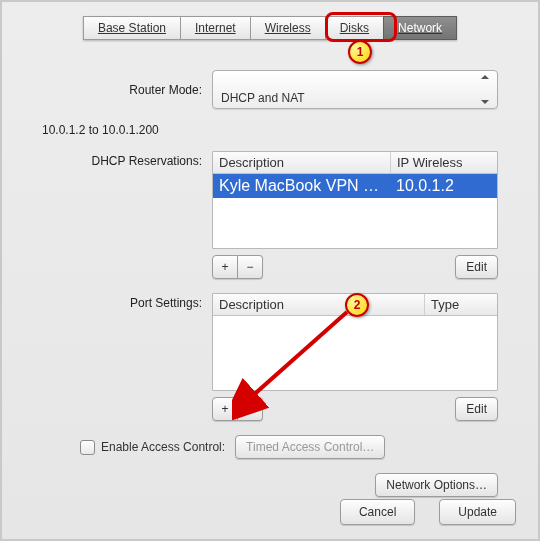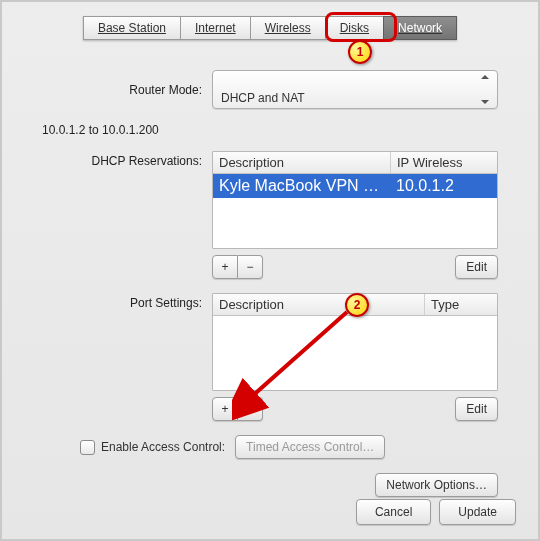--- a/index.html
+++ b/index.html
@@ -34,21 +34,21 @@
 .pm{display:flex}
 .btn{border:1px solid #9c9c9c;background:linear-gradient(#fefefe,#e4e4e4);border-radius:4px;padding:2px 10px;font-size:12px;box-shadow:0 1px 1px rgba(0,0,0,.15);cursor:default;min-height:18px;display:inline-flex;align-items:center;justify-content:center}
 .pm .btn{border-radius:0;padding:2px 8px;min-width:8px}
 .pm .btn:first-child{border-top-left-radius:4px;border-bottom-left-radius:4px}
 .pm .btn:last-child{border-top-right-radius:4px;border-bottom-right-radius:4px;border-left:none}
 .section{display:flex;align-items:flex-start;margin-bottom:14px}
 .tablewrap{flex:1}
 .checkbox-row{display:flex;align-items:center;margin:6px 0 14px 38px}
 .checkbox{width:13px;height:13px;border:1px solid #8b8b8b;border-radius:3px;background:linear-gradient(#fff,#e9e9e9);margin-right:6px}
 .center-btn{display:flex;justify-content:flex-end;margin-top:12px}
-.footer{position:absolute;bottom:14px;right:22px;display:flex;gap:8px}
+.footer{position:absolute;bottom:14px;right:22px;display:flex;gap:24px}
 .disabled{color:#9a9a9a}
 </style>
 </head>
 <body>
 <div class="wrap">
 
 <div class="tabs">
   <div class="tabbar">
     <div class="tab">Base Station</div>
     <div class="tab">Internet</div>

